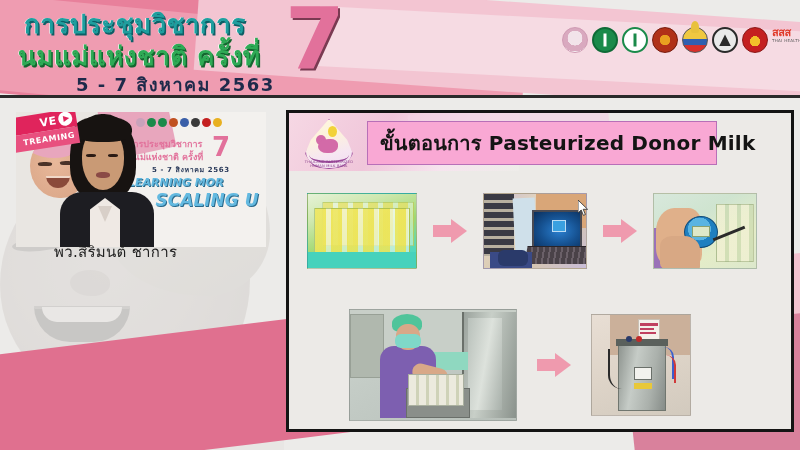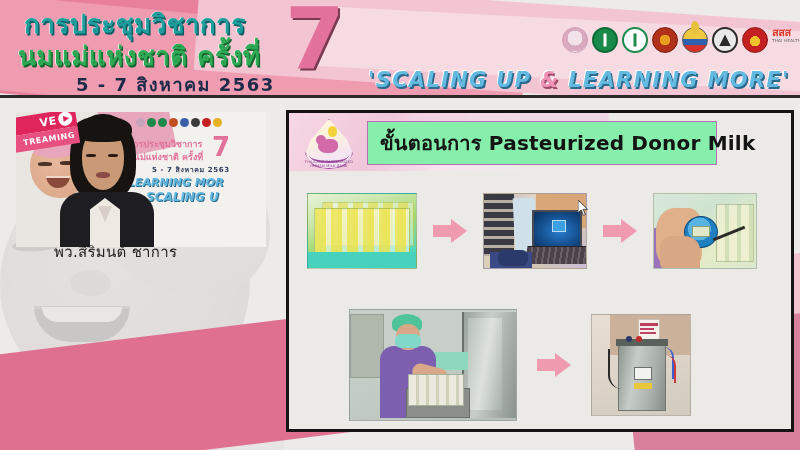--- a/index.html
+++ b/index.html
@@ -336,24 +336,25 @@
     position: absolute; left: 112px; top: 64px;
     font-family: "DejaVu Sans", sans-serif;
     font-size: 11px; font-weight: bold; font-style: italic;
     color: #63b9e0; white-space: nowrap;
     overflow: hidden; width: 140px;
     text-shadow: 1px 1px 0 #2a6a8c;
   }
   .vid-tag2 {
     position: absolute; left: 130px; top: 78px;
     font-family: "DejaVu Sans", sans-serif;
-    font-size: 12px; font-weight: bold; font-style: italic;
+    font-size: 17px; font-weight: bold; font-style: italic;
     color: #63b9e0; white-space: nowrap;
     overflow: hidden; width: 122px;
     text-shadow: 1px 1px 0 #2a6a8c;
+    text-align: center;
   }
 
   
   .spk-baby {
     position: absolute; left: 14px; top: 24px;
     width: 56px; height: 62px;
     border-radius: 50% 50% 46% 54%;
     background: radial-gradient(ellipse at 45% 40%, #e8b89a, #d8a486);
     overflow: hidden;
   }
@@ -537,21 +538,21 @@
     font-family: "DejaVu Sans", sans-serif;
     font-size: 3.6px; color: #8a3f8a;
     text-align: center; letter-spacing: .2px;
     line-height: 1.1;
   }
 
   .panel-title-bar {
     position: absolute;
     left: 78px; top: 8px;
     width: 350px; height: 44px;
-    background: #86efac;
+    background: #f9a8d4;
     border: 1px solid #b86fb8;
     display: flex; align-items: center;
     padding-left: 12px;
   }
   .panel-title-text {
     font-family: "DejaVu Sans", sans-serif;
     font-size: 20px;
     font-weight: bold;
     color: #141414;
     white-space: nowrap;
@@ -741,21 +742,20 @@
     <div class="hdr-band-deep"></div>
     <div class="hdr-band-mid"></div>
     <div class="hdr-band-pale"></div>
     <div class="hdr-band-palest"></div>
 
     <div class="conf-seven">7</div>
     <div class="conf-title-1">การประชุมวิชาการ</div>
     <div class="conf-title-2">นมแม่แห่งชาติ ครั้งที่</div>
     <div class="conf-dates">5 - 7 สิงหาคม 2563</div>
 
-    <div class="tagline"><span>'SCALING UP </span><span class="amp">&amp;</span><span> LEARNING MORE'</span></div>
 
     <div class="logo-strip">
       <div class="logo l0"></div>
       <div class="logo l1"></div>
       <div class="logo l2"></div>
       <div class="logo l3"></div>
       <div class="logo l4"></div>
       <div class="logo l5"></div>
       <div class="logo l6"></div>
       <div class="logo lsss">

